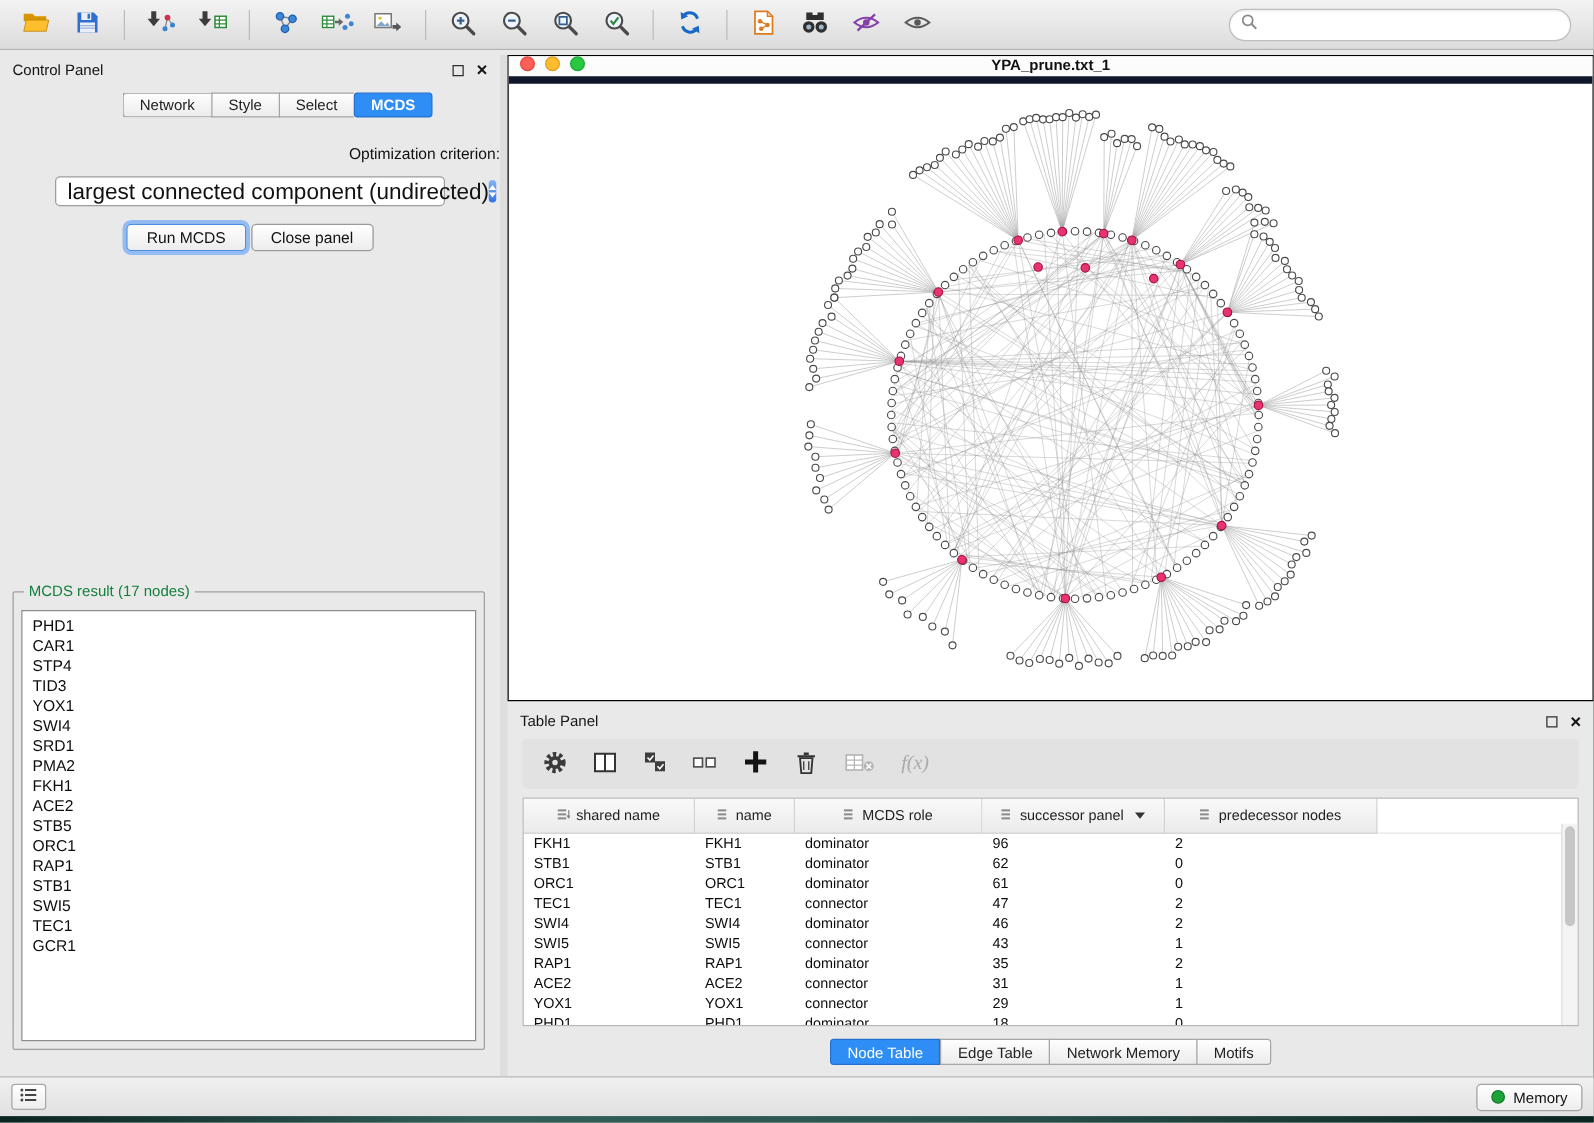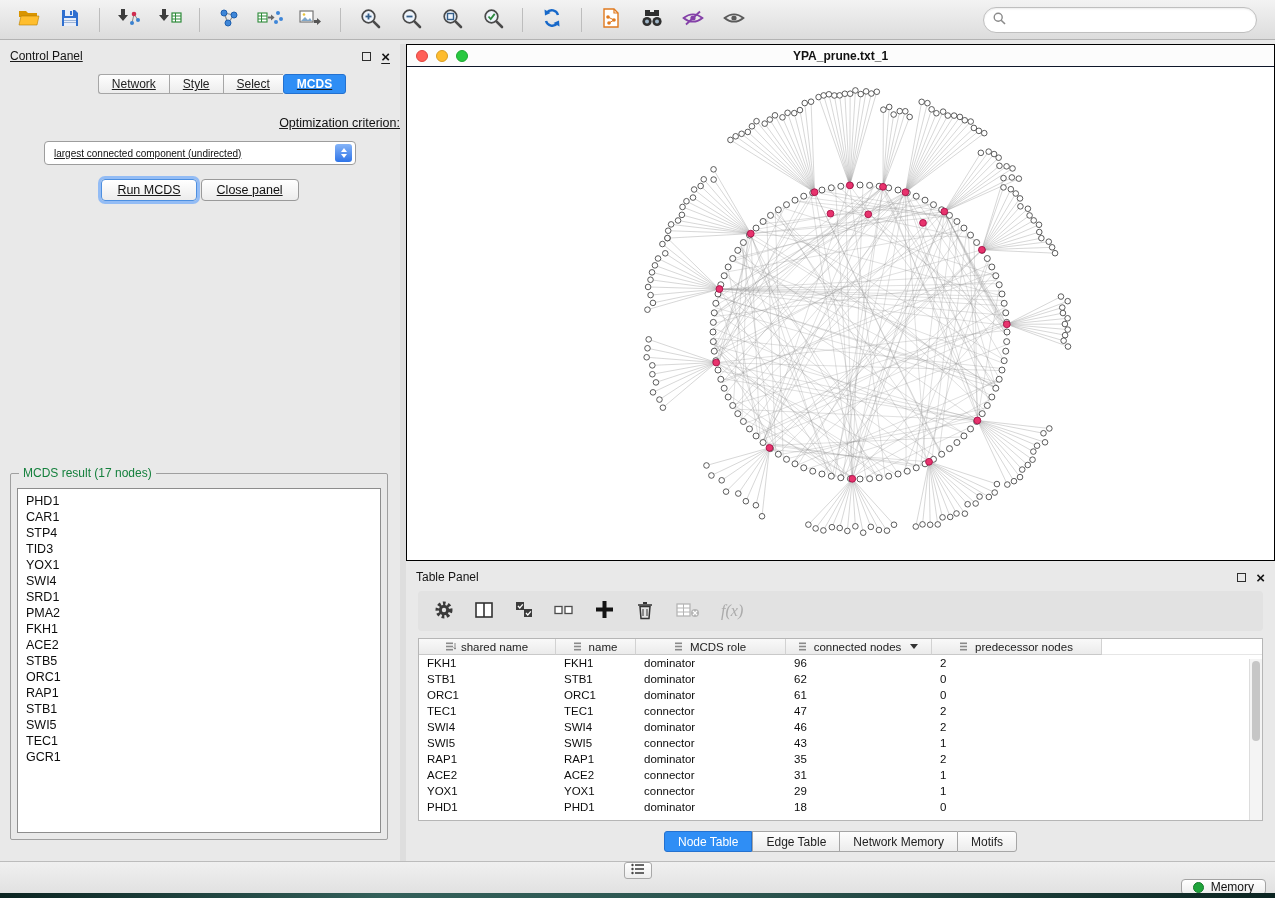--- a/index.html
+++ b/index.html
@@ -14,75 +14,75 @@
   .searchwrap{margin-left:auto;margin-right:8px;width:274px;height:26px;background:#fff;border:1px solid #bfbfbf;border-radius:13px;display:flex;align-items:center;padding:0 9px;gap:6px;box-shadow:inset 0 1px 2px rgba(0,0,0,.08);}
   .searchwrap input{border:none;outline:none;flex:1;font-size:12px;background:transparent;}
 
   
   .panel-header{height:24px;display:flex;align-items:center;padding:0 10px;font-size:12px;color:#141414;}
   .win-icons{margin-left:auto;display:flex;gap:10px;align-items:center;}
   .float-icon{width:9px;height:9px;border:1.5px solid #2e2e2e;display:inline-block;}
   .close-x{font-size:15px;font-weight:bold;color:#141414;line-height:1;cursor:pointer;}
 
   
-  .control-panel{position:absolute;top:44px;left:0;width:400px;bottom:32px;background:#e9e9e9;text-decoration:underline;}
+  .control-panel{position:absolute;top:44px;left:0;width:400px;bottom:32px;background:#e9e9e9;}
   .cp-tabs{display:flex;justify-content:center;margin-top:6px;}
   .cp-tab{font-size:12px;height:20px;padding:0 13px;background:linear-gradient(#fefefe,#ececec);border:1px solid #a6a6a6;border-right:none;color:#222;cursor:pointer;}
   .cp-tab.first{border-radius:3px 0 0 3px;margin-left:44px;}
   .cp-tab.active{background:#2f8ef5;color:#fff;border:1px solid #2471cf;border-radius:3px;font-weight:bold;}
   .opt-label{margin-top:22px;text-align:right;font-size:12.5px;color:#111;}
   .combo{margin:11px auto 0;width:312px;height:24px;background:#fff;border:1px solid #9d9d9d;border-radius:4px;display:flex;align-items:center;padding:0 3px 0 9px;cursor:pointer;}
-  .combo-text{font-size:10px;color:#111;white-space:nowrap;}
+  .combo-text{font-size:18px;color:#111;white-space:nowrap;}
   .combo-arrows{margin-left:auto;width:17px;height:18px;border-radius:3px;background:linear-gradient(#85b4f8,#2e74e8);display:flex;flex-direction:column;align-items:center;justify-content:center;gap:2px;}
   .arr-up{width:0;height:0;border-left:3.5px solid transparent;border-right:3.5px solid transparent;border-bottom:4px solid #fff;}
   .arr-down{width:0;height:0;border-left:3.5px solid transparent;border-right:3.5px solid transparent;border-top:4px solid #fff;}
   .btn-row{margin-top:14px;display:flex;justify-content:center;gap:4px;}
   .btn{height:22px;padding:0 15px;font-size:12.5px;color:#111;background:linear-gradient(#ffffff,#ececec);border:1px solid #9a9a9a;border-radius:4px;cursor:pointer;}
   .btn.focused{box-shadow:0 0 0 3px rgba(77,151,255,.55);border-color:#4d8fe0;}
   .mcds-fieldset{position:absolute;left:10px;right:12px;top:422px;bottom:21px;border:1px solid #9f9f9f;border-radius:2px;}
   .mcds-fieldset legend{font-size:12px;margin-left:8px;padding:0 4px;color:#15803d;}
   .mcds-list{position:absolute;top:8px;left:6px;right:6px;bottom:6px;background:#fff;border:1px solid #8d8d8d;overflow:hidden;padding-top:4px;}
   .mcds-item{font-size:12.5px;line-height:16px;padding:0 8px;color:#0d0d0d;}
 
   
   .right-col{position:absolute;left:406px;top:44px;right:0;bottom:32px;}
   .divider-v{position:absolute;left:400px;top:44px;width:6px;bottom:32px;background:#dedede;}
   .network-window{position:absolute;top:0;left:0;right:0;height:517px;background:#fff;border:1px solid #000;}
-  .nw-titlebar{height:22px;display:flex;align-items:center;position:relative;background:#fcfcfc;border-bottom:1px solid #0f172a;}
+  .nw-titlebar{height:22px;display:flex;position:relative;background:#fcfcfc;border-bottom:6px solid #0f172a;}
   .traffic{display:flex;gap:8px;margin-left:9px;z-index:2;}
   .tl{width:12px;height:12px;border-radius:50%;}
   .tl.red{background:#ff5f57;border:1px solid #e0443e;}
   .tl.yellow{background:#febc2e;border:1px solid #d89e22;}
   .tl.green{background:#28c840;border:1px solid #1da832;}
   .nw-title{position:absolute;left:0;right:0;text-align:center;font-size:12px;font-weight:bold;color:#111;}
   #netviz{display:block;width:867px;height:493px;}
 
   
   .table-panel{position:absolute;left:0;right:0;top:521px;bottom:0;}
   .tp-toolbar{margin:2px 12px 0;height:40px;background:#e2e2e2;border-radius:4px;display:flex;align-items:center;gap:21px;padding:0 16px;}
   .tp-btn{background:none;border:none;display:flex;align-items:center;cursor:pointer;}
   .fx{font-family:"Liberation Serif",serif;font-style:italic;font-size:16px;color:#aaa;}
   .ttable{position:relative;margin:7px 12px 0;background:#fff;border:1px solid #b6b6b6;height:183px;overflow:hidden;}
-  .thead{display:flex;height:16px;font-size:11.5px;color:#222;justify-content:center;}
+  .thead{display:flex;height:28px;font-size:11.5px;color:#222;justify-content:center;}
   .th{display:flex;align-items:center;justify-content:center;gap:5px;padding:0 6px;background:linear-gradient(#f9f9f9,#ebebeb);border-right:1px solid #d2d2d2;border-bottom:1px solid #c9c9c9;}
   .th-fill{flex:1;border-bottom:1px solid #e6e6e6;}
   .c0{width:137px;}.c1{width:80px;}.c2{width:150px;}.c3{width:146px;}.c4{width:170px;}
   .sort-chevron{width:0;height:0;border-left:4px solid transparent;border-right:4px solid transparent;border-top:5px solid #333;margin-left:4px;}
   .trow{display:flex;height:16px;align-items:center;font-size:11.5px;color:#0d0d0d;cursor:default;}
   .tcell{padding:0 8px;overflow:hidden;white-space:nowrap;}
   .tcell.c3,.tcell.c4{text-align:left;padding-right:10px;}
   .vscroll{position:absolute;right:0;top:20px;bottom:0;width:13px;background:#f4f4f4;border-left:1px solid #ddd;}
   .vthumb{margin:2px;height:80px;background:#c6c6c6;border-radius:5px;}
   .tp-tabs{display:flex;justify-content:center;margin-top:10px;}
   .tp-tab{font-size:12px;height:21px;padding:0 13px;background:linear-gradient(#fefefe,#ececec);border:1px solid #a6a6a6;border-right:none;color:#222;cursor:pointer;}
   .tp-tab:last-child{border-right:1px solid #a6a6a6;border-radius:0 3px 3px 0;}
   .tp-tab.active{background:#2f8ef5;color:#fff;border:1px solid #2471cf;border-radius:3px 0 0 3px;}
 
   
-  .statusbar{position:absolute;left:0;right:0;top:861px;height:32px;background:linear-gradient(#f0f0f0,#e1e1e1);border-top:1px solid #bcbcbc;display:flex;align-items:center;padding:0 9px;flex-direction:column;}
+  .statusbar{position:absolute;left:0;right:0;top:861px;height:32px;background:linear-gradient(#f0f0f0,#e1e1e1);border-top:1px solid #bcbcbc;display:flex;align-items:center;padding:0 9px;}
   .menu-btn{width:28px;height:21px;border:1px solid #a8a8a8;border-radius:3px;background:linear-gradient(#fff,#ededed);display:flex;align-items:center;justify-content:center;cursor:pointer;}
   .memory-btn{margin-left:auto;height:22px;border:1px solid #a3a3a3;border-radius:4px;background:linear-gradient(#fff,#ededed);display:flex;align-items:center;gap:7px;padding:0 11px;font-size:12px;color:#111;cursor:pointer;}
   .mem-dot{width:11px;height:11px;border-radius:50%;background:#1ea33a;border:1px solid #157a2a;}
   .desktop-strip{position:absolute;left:0;right:0;bottom:0;height:5px;background:linear-gradient(90deg,#0b2421,#33605a 30%,#2b544e 60%,#0b2421);}
 </style>
 </head>
 <body>
 
 <div class="app">
 
@@ -1003,21 +1003,21 @@
                   <rect y="6.9" width="7" height="1.6" fill="#8a8a8a"></rect>
                 </svg></span>
               <span>MCDS role</span>
             </div>
           <div class="th c3">
               <span><svg width="10" height="9" viewBox="0 0 10 9">
                   <rect y="0.5" width="7" height="1.6" fill="#8a8a8a"></rect>
                   <rect y="3.7" width="7" height="1.6" fill="#8a8a8a"></rect>
                   <rect y="6.9" width="7" height="1.6" fill="#8a8a8a"></rect>
                 </svg></span>
-              <span>connected nodes</span>
+              <span>successor panel</span>
               <span class="sort-chevron"></span>
             </div>
           <div class="th c4">
               <span><svg width="10" height="9" viewBox="0 0 10 9">
                   <rect y="0.5" width="7" height="1.6" fill="#8a8a8a"></rect>
                   <rect y="3.7" width="7" height="1.6" fill="#8a8a8a"></rect>
                   <rect y="6.9" width="7" height="1.6" fill="#8a8a8a"></rect>
                 </svg></span>
               <span>predecessor nodes</span>
             </div>

